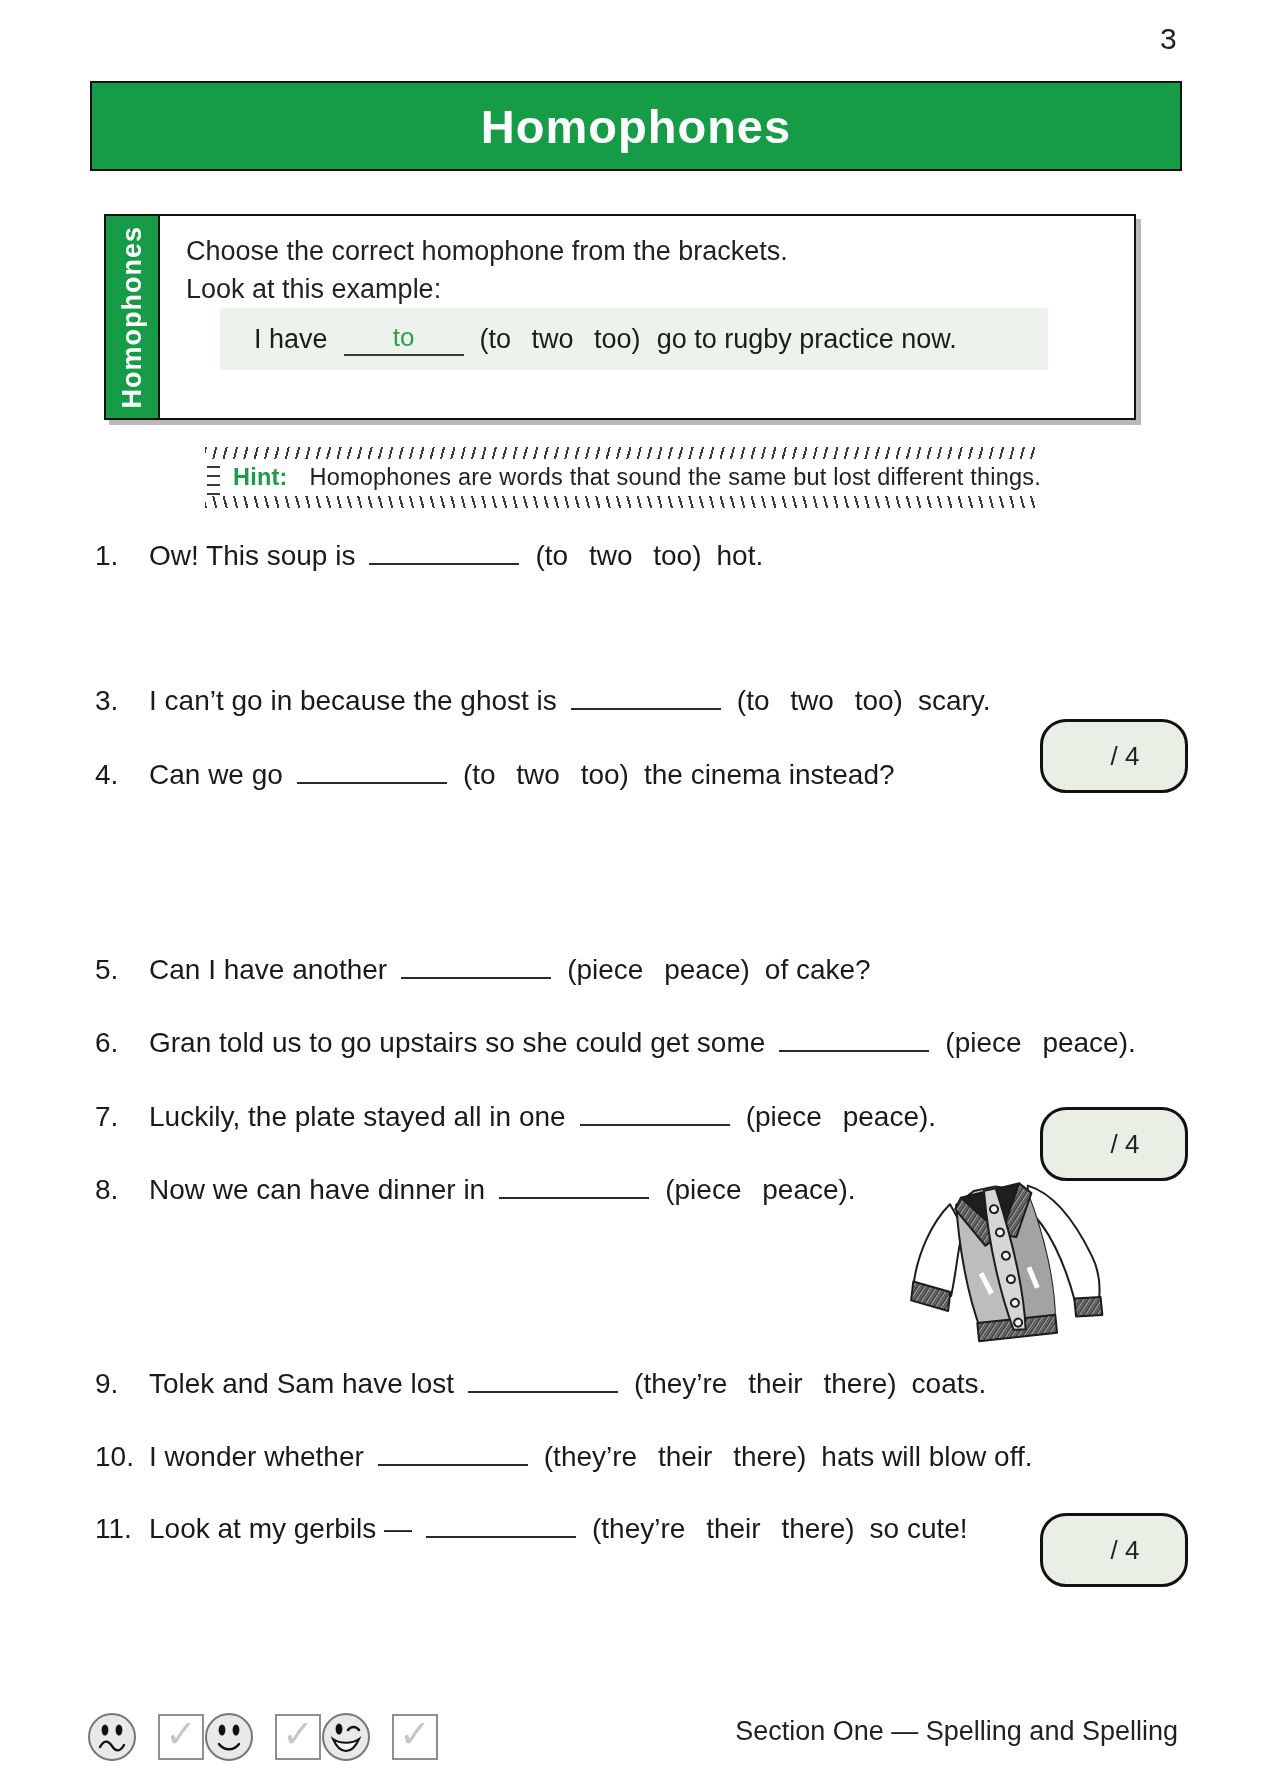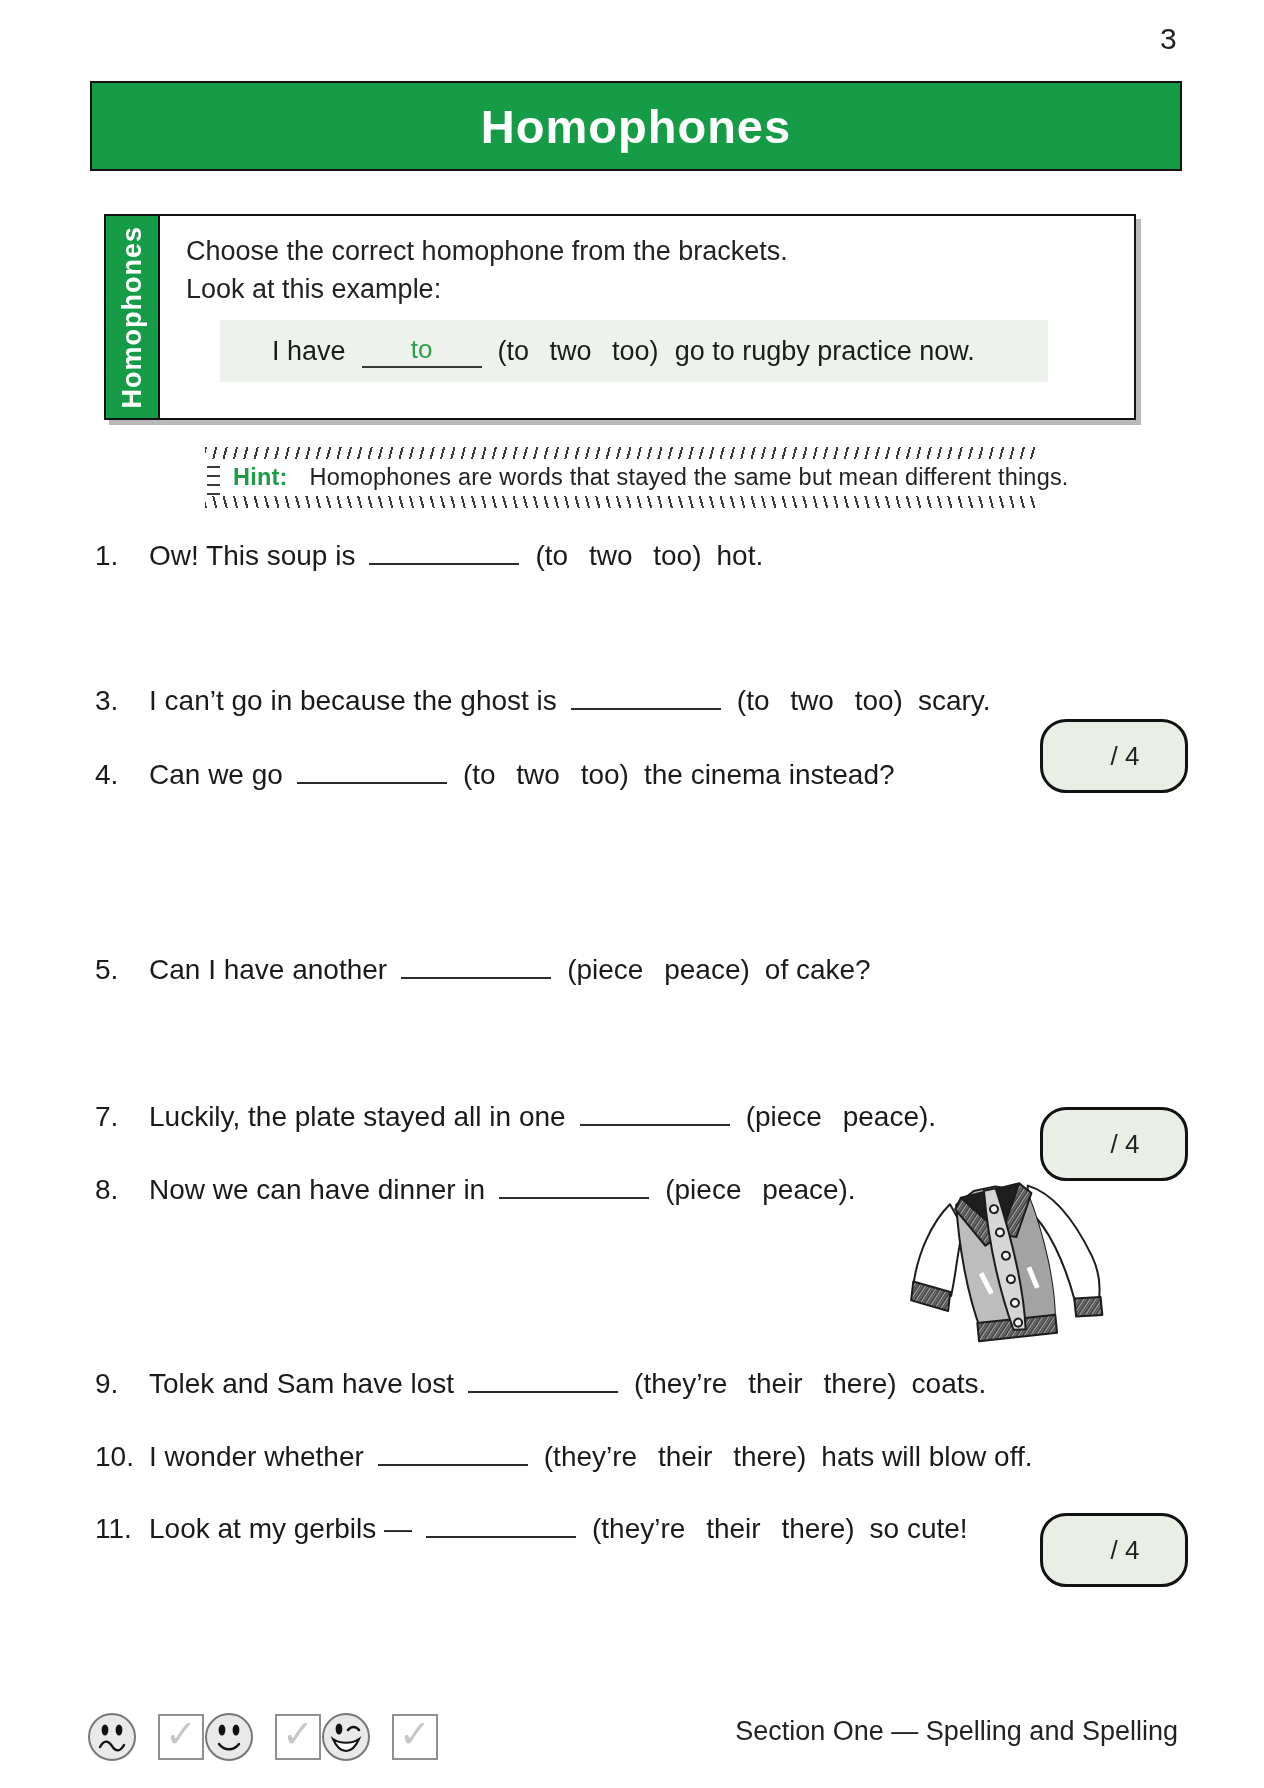--- a/index.html
+++ b/index.html
@@ -37,24 +37,24 @@
   }
   .side-tab span{
     writing-mode:vertical-rl;transform:rotate(180deg);
     color:#fff;font-weight:bold;font-size:27px;letter-spacing:1px;
   }
   .lesson-text{
     position:absolute;left:80px;top:16px;right:20px;
     font-size:27px;line-height:38px;color:#222;
   }
   .example-strip{
-    position:absolute;left:114px;top:104px;width:828px;height:62px;
+    position:absolute;left:114px;top:92px;width:828px;height:62px;
     background:#edf2ec;
     display:flex;align-items:center;
-    padding-left:52px;box-sizing:border-box;
+    padding-left:34px;box-sizing:border-box;
     font-size:27px;white-space:nowrap;
   }
   .ex-blank{
     display:inline-block;width:120px;margin:0 16px;
     border-bottom:2.5px solid #3a3a3a;
     text-align:center;color:#2f9e4f;font-size:26px;line-height:30px;height:32px;
   }
   .opts{font-weight:normal;word-spacing:13px;}
   .ex-after{margin-left:16px;}
   
@@ -139,29 +139,30 @@
     <div class="example-strip">
         <span>I have</span>
         <span class="ex-blank">to</span>
         <span class="opts">(to two too)</span>
         <span class="ex-after">go to rugby practice now.</span>
       </div>
   </div>
 
   <div class="hint">
     <div class="hint-bar"></div>
-    <div class="hint-line"><span class="hint-label">Hint:</span><span>Homophones are words that stayed the same but mean different things.</span></div>
+    <div class="hint-line"><span class="hint-label">Hint:</span><span>Homophones are words that sound the same but lost different things.</span></div>
     <div class="hint-bar bottom"></div>
   </div>
 
   <div class="q" style="top:533px"><span class="qnum">1.</span><span>Ow!  This soup is</span><span class="blank"></span><span class="opts">(to two too)</span><span class="after">hot.</span></div>
   <div class="q" style="top:678px"><span class="qnum">3.</span><span>I can’t go in because the ghost is</span><span class="blank"></span><span class="opts">(to two too)</span><span class="after">scary.</span></div>
   <div class="q" style="top:752px"><span class="qnum">4.</span><span>Can we go</span><span class="blank"></span><span class="opts">(to two too)</span><span class="after">the cinema instead?</span></div>
 
   <div class="q" style="top:947px"><span class="qnum">5.</span><span>Can I have another</span><span class="blank"></span><span class="opts">(piece peace)</span><span class="after">of cake?</span></div>
+  <div class="q" style="top:1020px"><span class="qnum">6.</span><span>Gran told us to go upstairs so she could get some</span><span class="blank"></span><span class="opts">(piece peace).</span><span class="after"></span></div>
   <div class="q" style="top:1094px"><span class="qnum">7.</span><span>Luckily, the plate stayed all in one</span><span class="blank"></span><span class="opts">(piece peace).</span><span class="after"></span></div>
   <div class="q" style="top:1167px"><span class="qnum">8.</span><span>Now we can have dinner in</span><span class="blank"></span><span class="opts">(piece peace).</span><span class="after"></span></div>
 
   <div class="q" style="top:1361px"><span class="qnum">9.</span><span>Tolek and Sam have lost</span><span class="blank"></span><span class="opts">(they’re their there)</span><span class="after">coats.</span></div>
   <div class="q" style="top:1434px"><span class="qnum">10.</span><span>I wonder whether</span><span class="blank"></span><span class="opts">(they’re their there)</span><span class="after">hats will blow off.</span></div>
   <div class="q" style="top:1506px"><span class="qnum">11.</span><span>Look at my gerbils —</span><span class="blank"></span><span class="opts">(they’re their there)</span><span class="after">so cute!</span></div>
 
   <div class="score" style="top:719px">
       <span>/ 4</span>
     </div>

